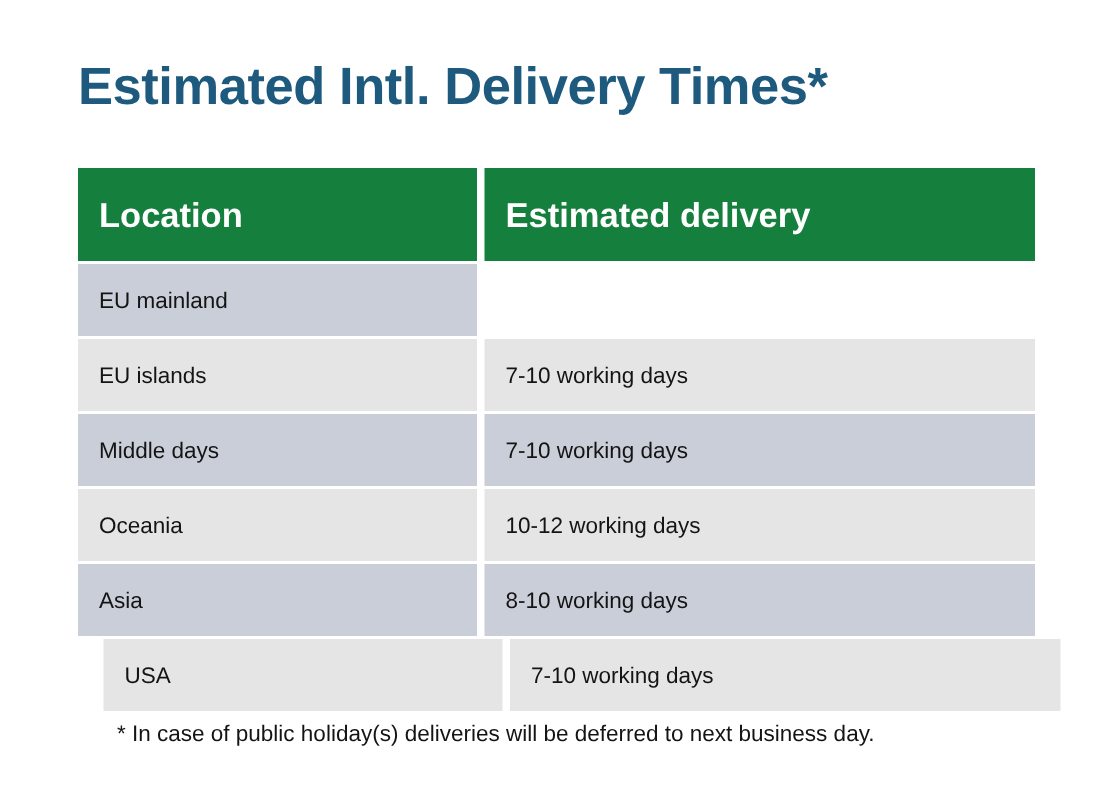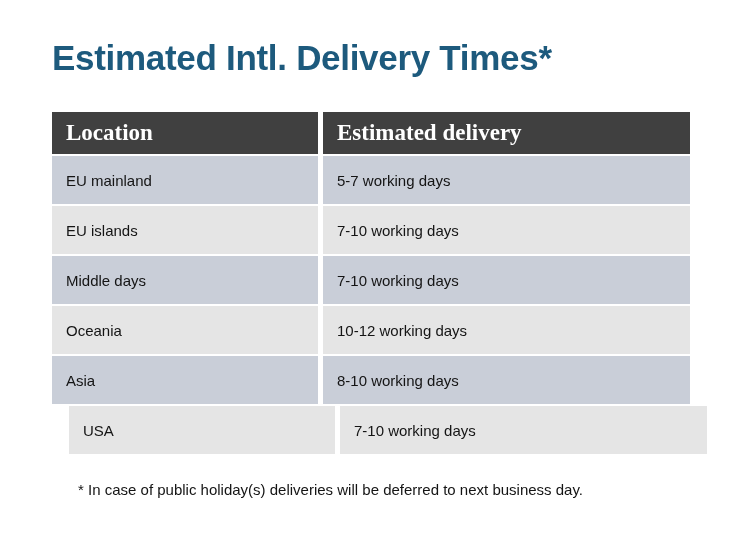--- a/index.html
+++ b/index.html
@@ -60,26 +60,25 @@
     width: 266px;
     margin-right: 5px;
     flex: 0 0 266px;
   }
   .cell.col-delivery {
     width: 367px;
     flex: 0 0 367px;
     text-align: center;
   }
   .header-row .cell {
-    background: #404040;
+    background: #15803d;
     color: #ffffff;
     font-weight: 700;
     font-size: 23px;
-    height: 42px;
-    font-family: Liberation Serif, serif;
+    height: 62px;
   }
   .row-dark .cell {
     background: #c9ced8;
   }
   .row-light .cell {
     background: #e5e5e5;
   }
   .footnote {
     position: absolute;
     left: 78px;
@@ -98,21 +97,20 @@
 
   <div class="delivery-table">
 
     <div class="table-row header-row">
       <div class="cell col-location">Location</div>
       <div class="cell col-delivery">Estimated delivery</div>
     </div>
 
     <div class="table-row row-dark">
       <div class="cell col-location">EU mainland</div>
-      <div class="cell col-delivery">5-7 working days</div>
     </div>
 
     <div class="table-row row-light">
       <div class="cell col-location">EU islands</div>
       <div class="cell col-delivery">7-10 working days</div>
     </div>
 
     <div class="table-row row-dark">
       <div class="cell col-location">Middle days</div>
       <div class="cell col-delivery">7-10 working days</div>

